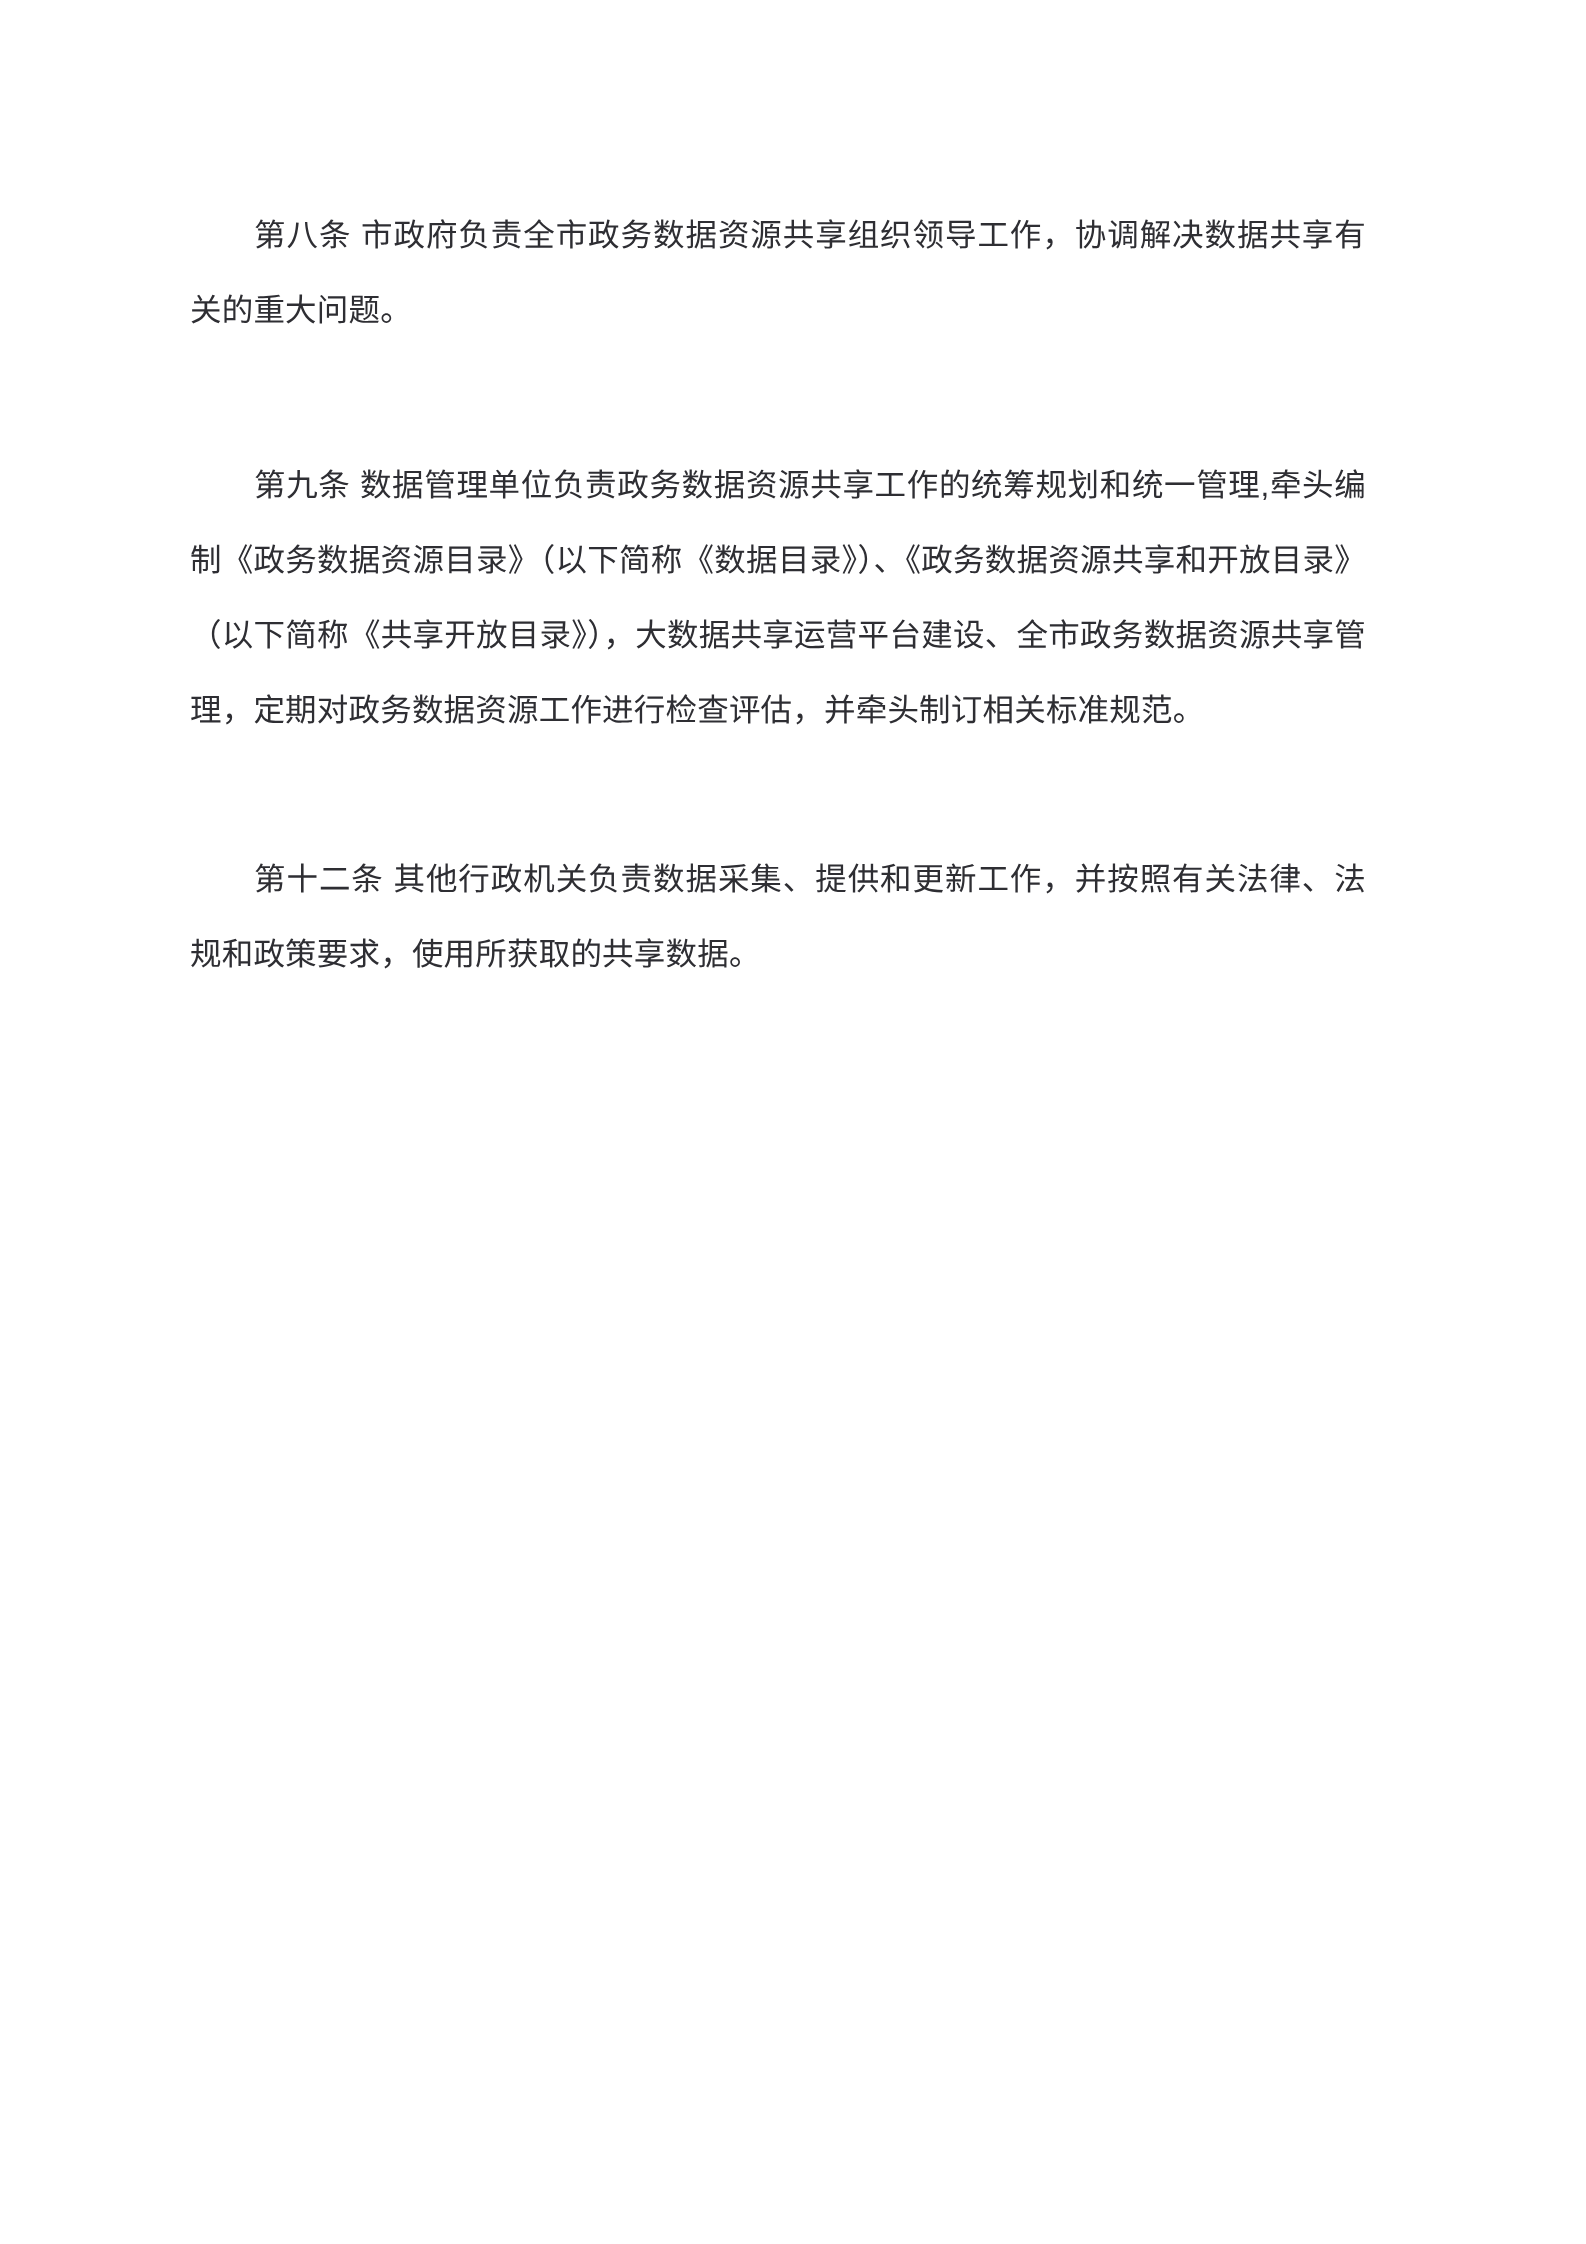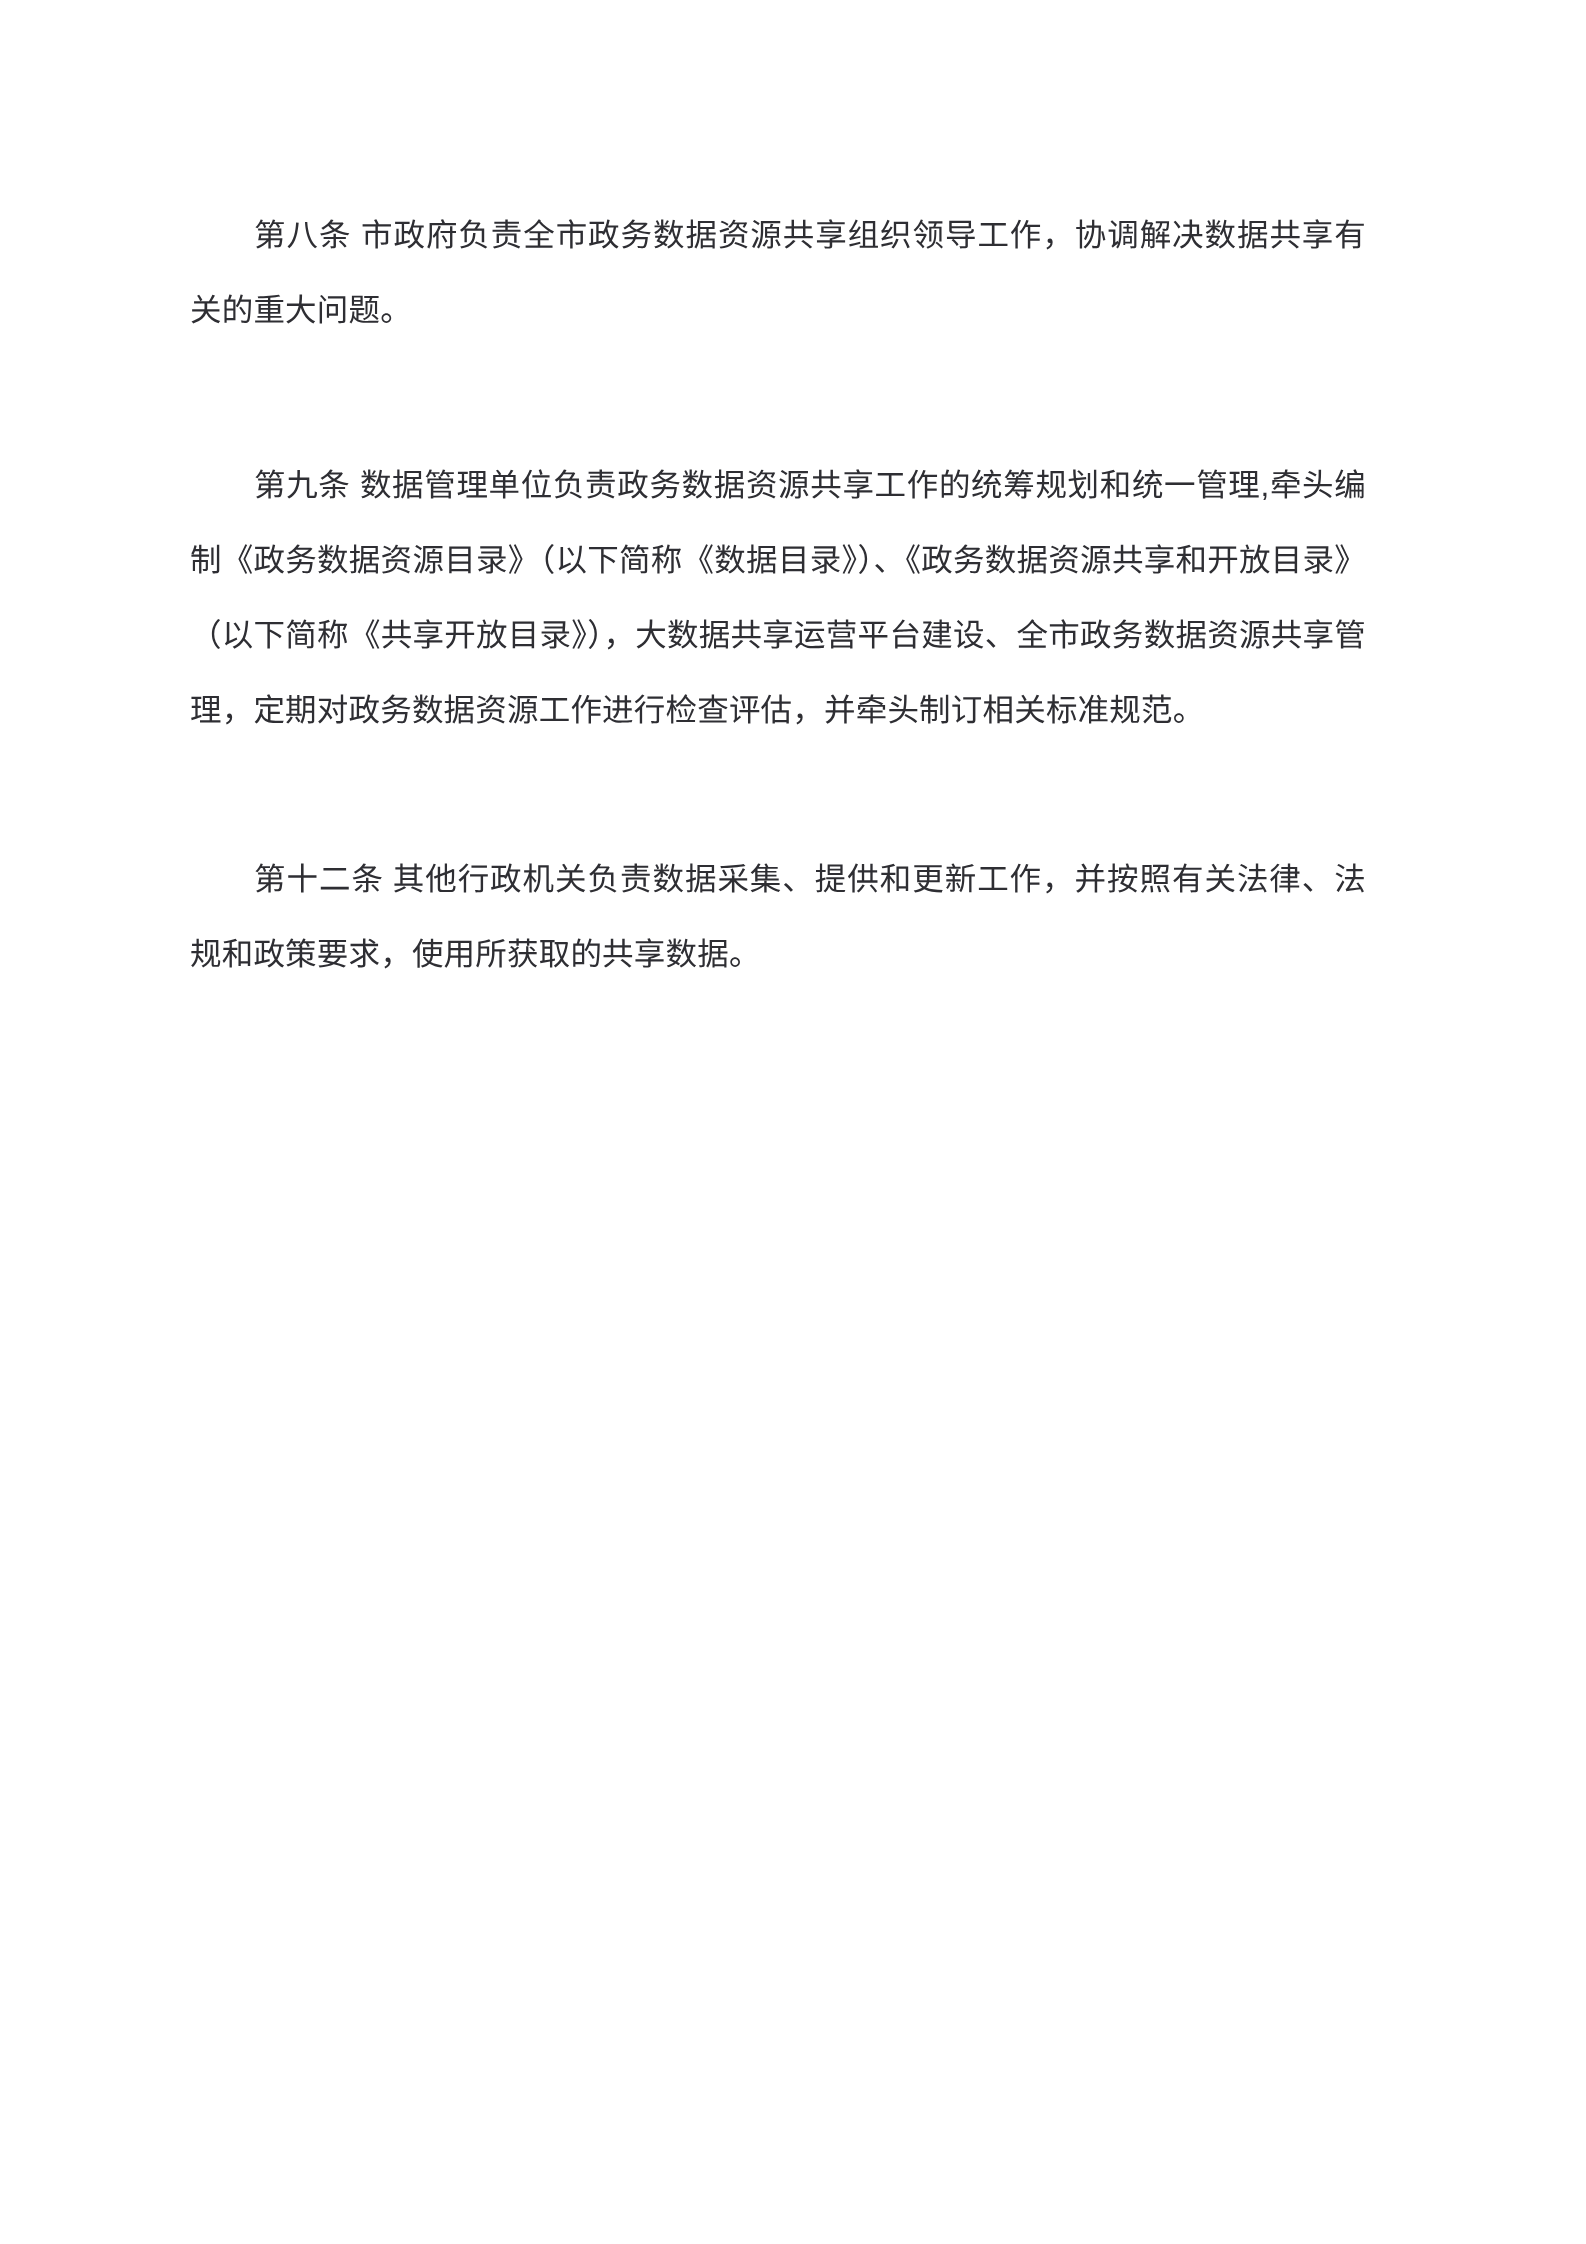--- a/index.html
+++ b/index.html
@@ -34,21 +34,20 @@
     color: #2e2e33;
     text-align: justify;
     text-justify: inter-character;
     text-indent: 64px;
     letter-spacing: 0.2px;
     word-break: break-all;
     font-weight: 400;
   }
   .article:last-child {
     margin-bottom: 0;
-    font-family: Liberation Serif, serif;
   }
   
   .article.a8   { margin-bottom: 100px; }
   .article.a9   { margin-bottom: 94px; }
   .article.a10  { margin-bottom: 98px; }
   .article.a11  { margin-bottom: 96px; }
 </style>
 </head>
 <body>
 

